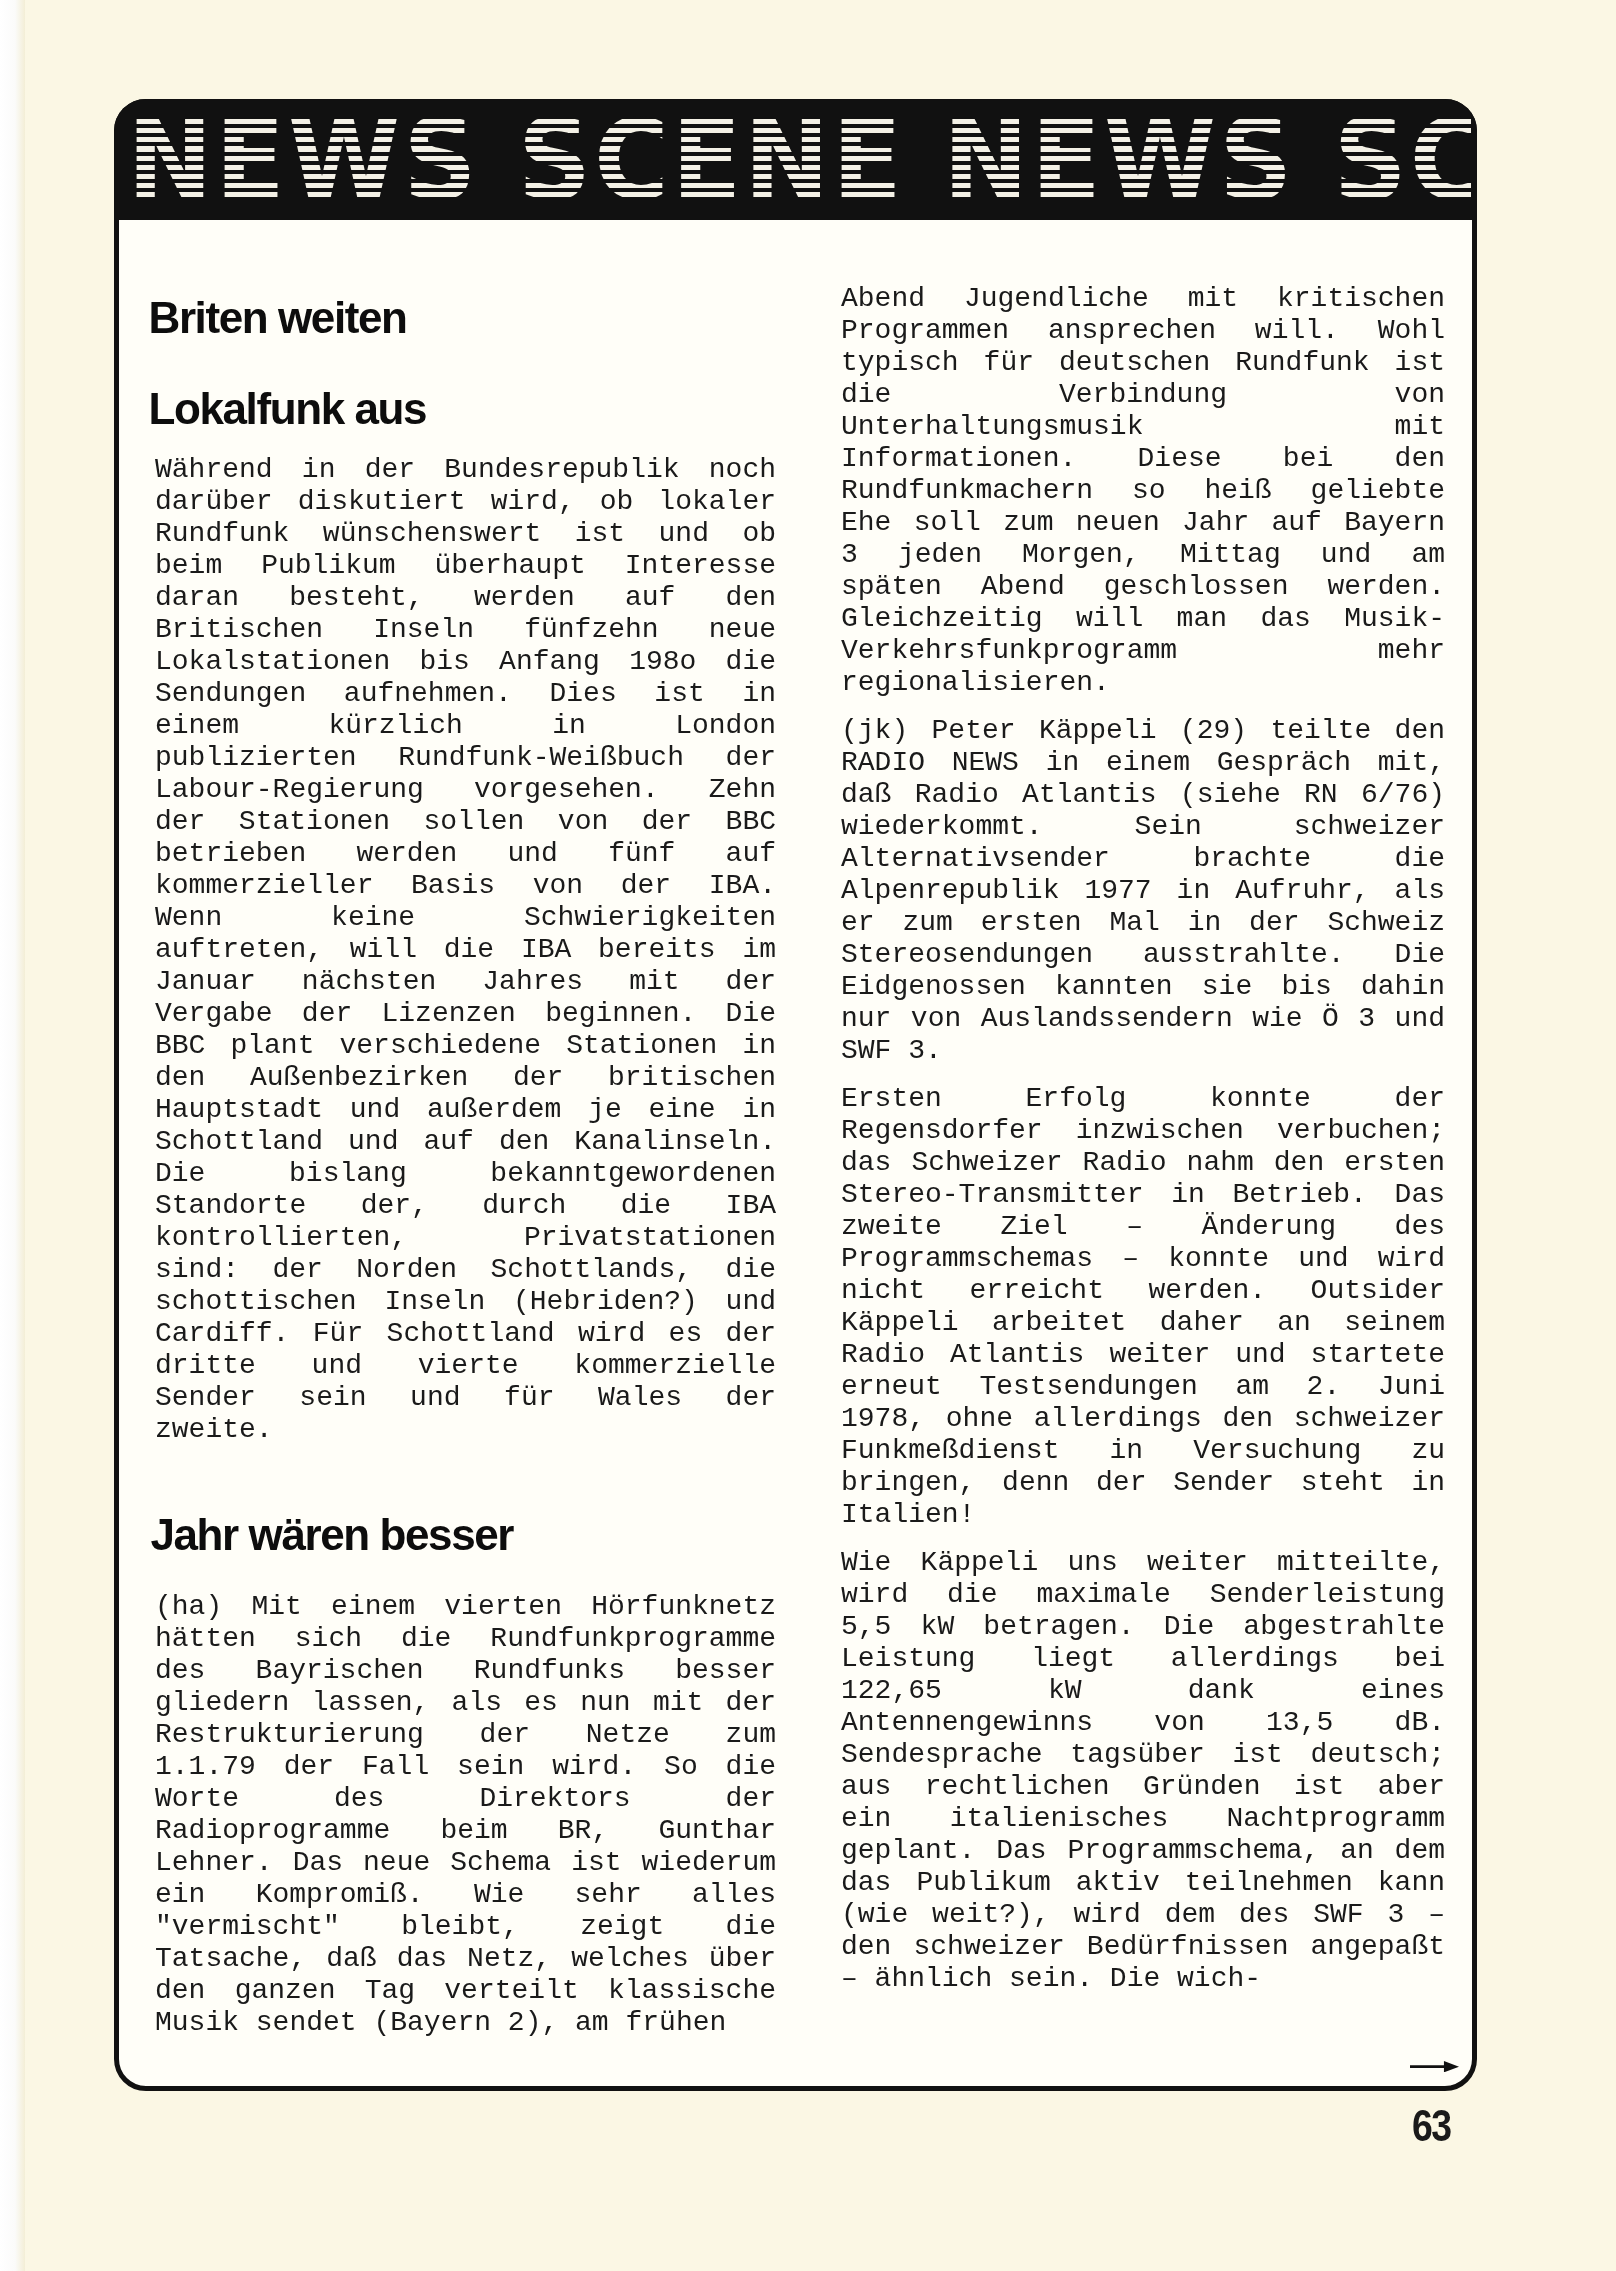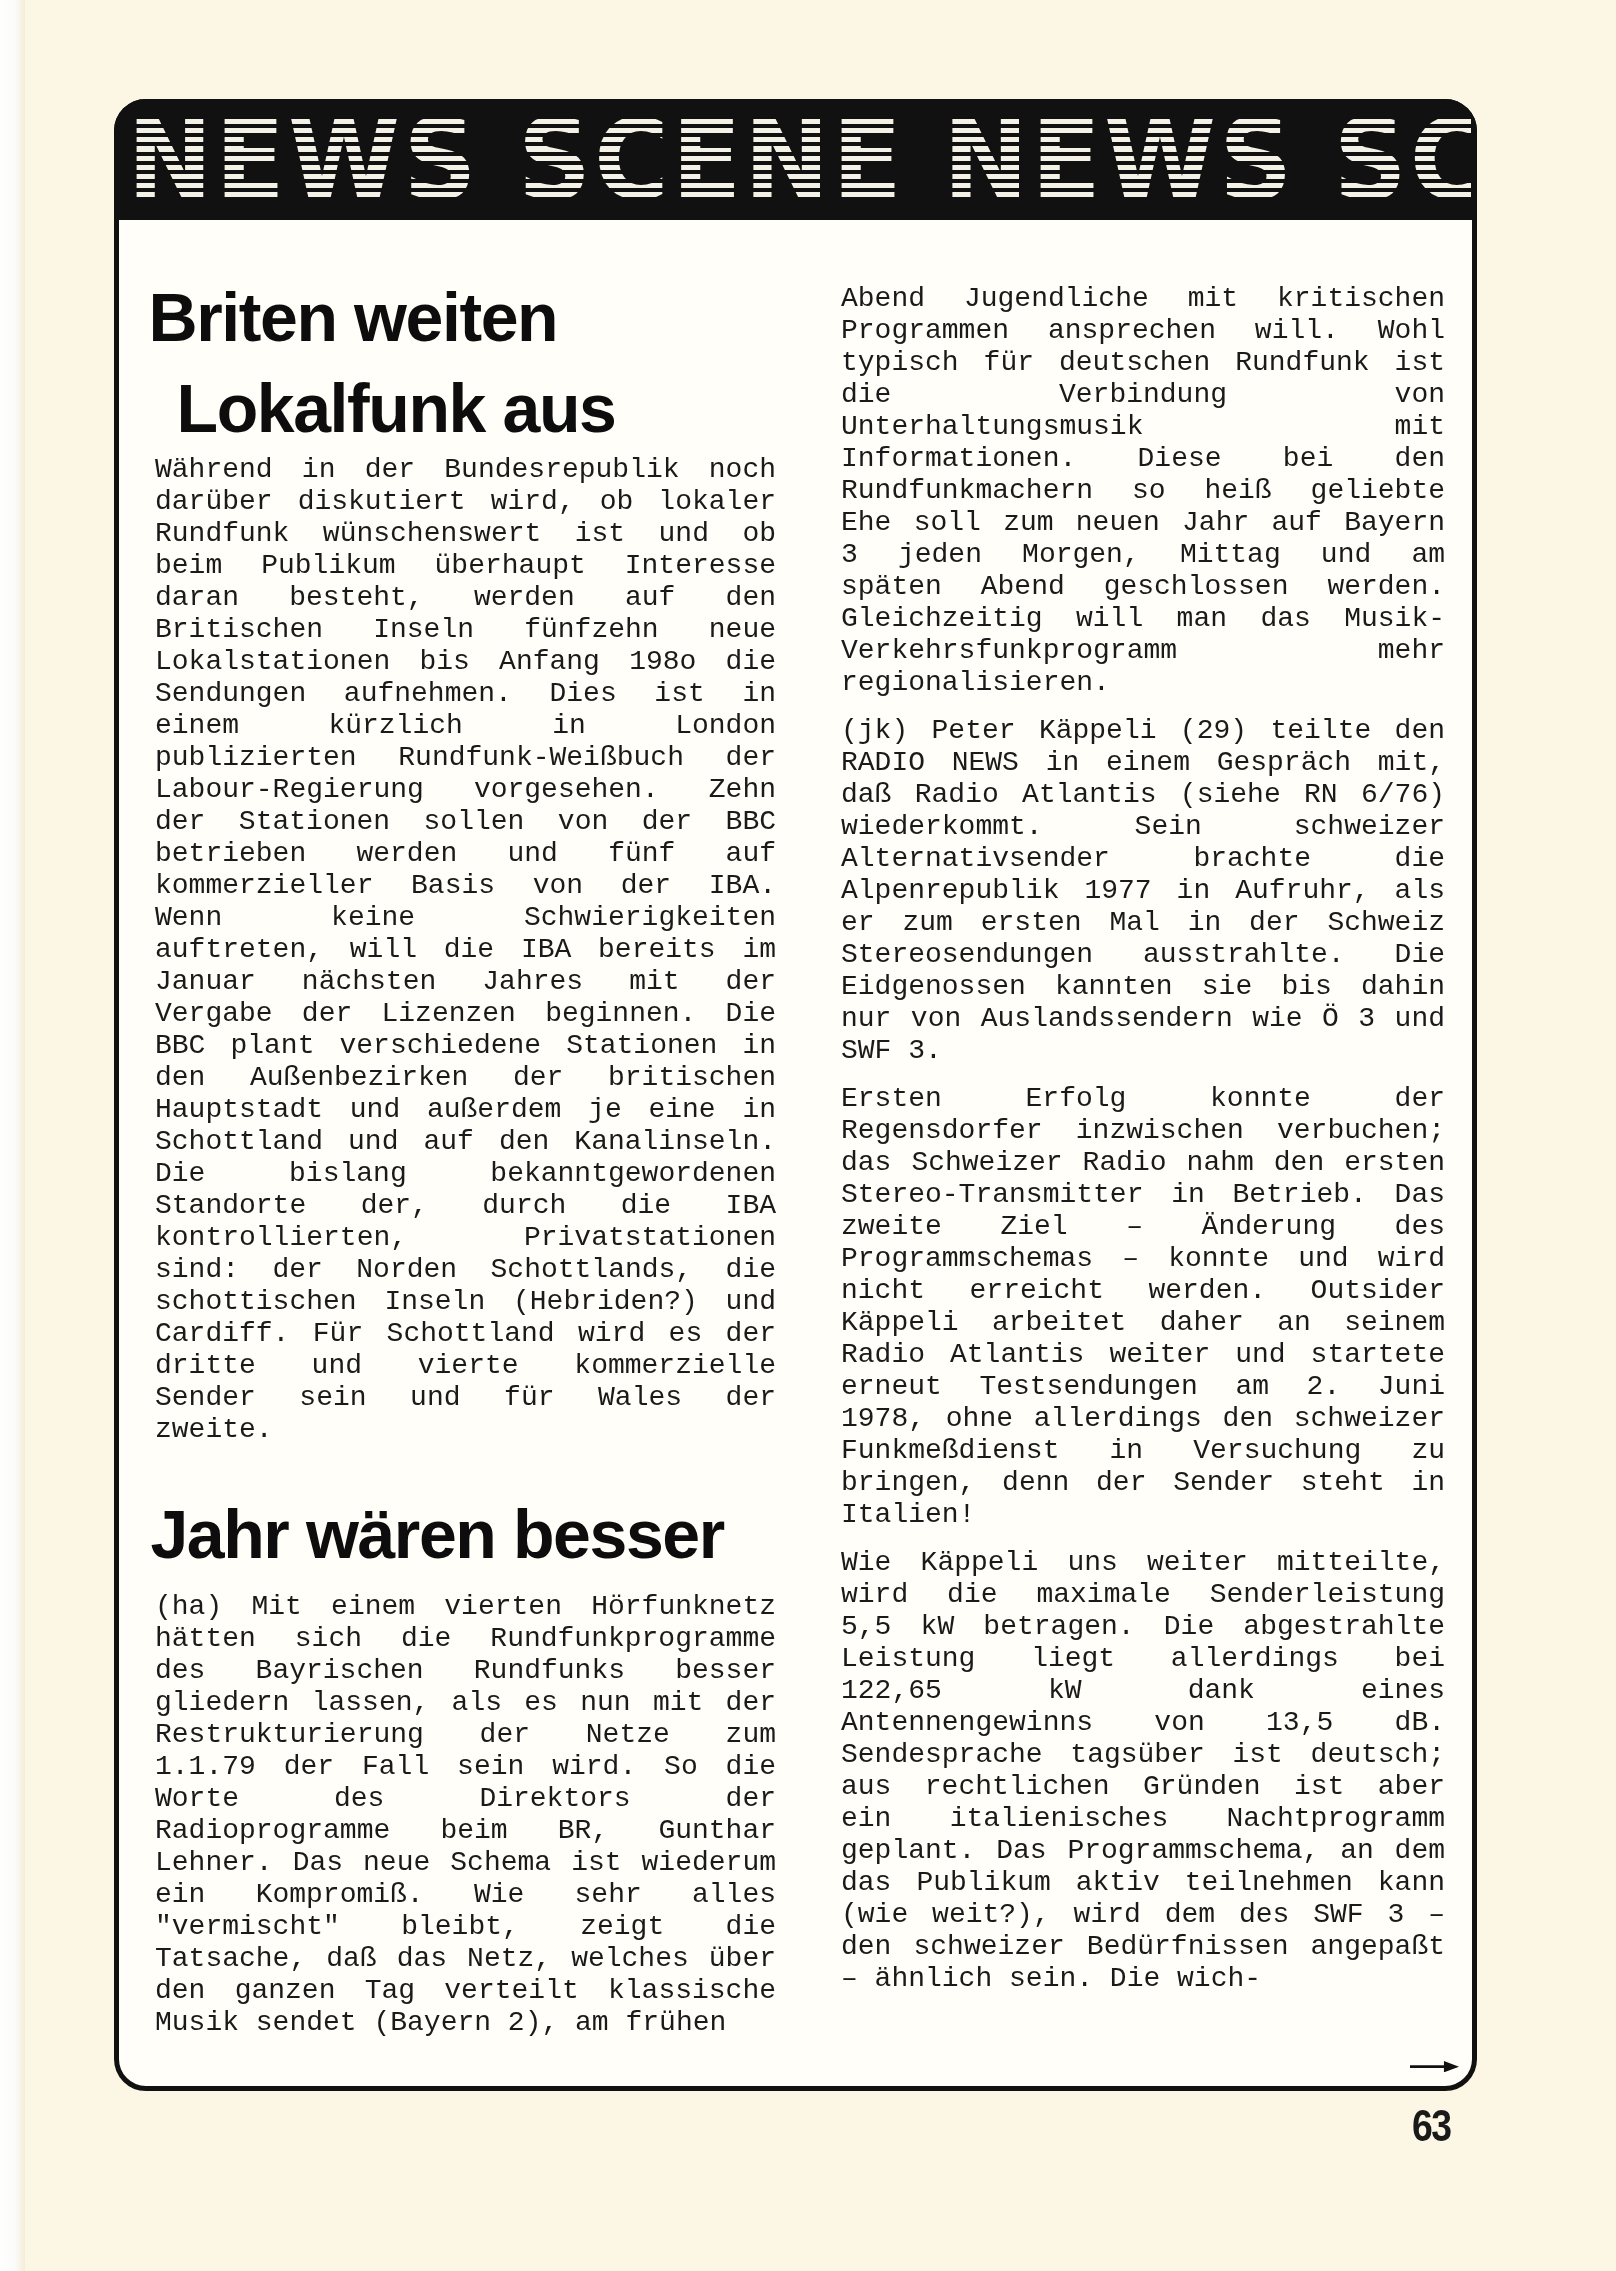--- a/index.html
+++ b/index.html
@@ -36,25 +36,25 @@
   .col {
     position: absolute; top: 256px;
     font-size: 28px; line-height: 32px;
     text-align: justify; hyphens: manual;
   }
   .col-left { left: 139px; width: 653px; }
   .col-right { left: 825px; width: 636px; top: 267px; }
   .headline {
     font-family: "Liberation Sans", "DejaVu Sans", sans-serif;
     font-weight: bold; color: #0d0d0d;
-    font-size: 68px; line-height: 59px; letter-spacing: -1.4px;
+    font-size: 44px; line-height: 59px; letter-spacing: -1.4px;
     margin: 0; text-align: left;
   }
   .hl-1 { margin-top: 32px; margin-left: 9.5px; }
-  .hl-1 .line2 { display: block; margin-top: 32px; margin-left: 28px; }
+  .hl-1 .line2 { display: block; margin-top: 32px; }
   .hl-2 { margin: 53px 0 30px 7.6px; }
   .hl-3 { margin: 59px 0 26.5px 11.4px; }
   p.body { margin: 16px; }
   .lede { margin-top: 36px; }
   .arrow {
     position: absolute; left: 1410px; top: 2061px; width: 49px; height: 11.4px;
   }
   .page-num {
     position: absolute; left: 1412px; top: 2101px;
     font-family: "Liberation Sans", "DejaVu Sans", sans-serif;

